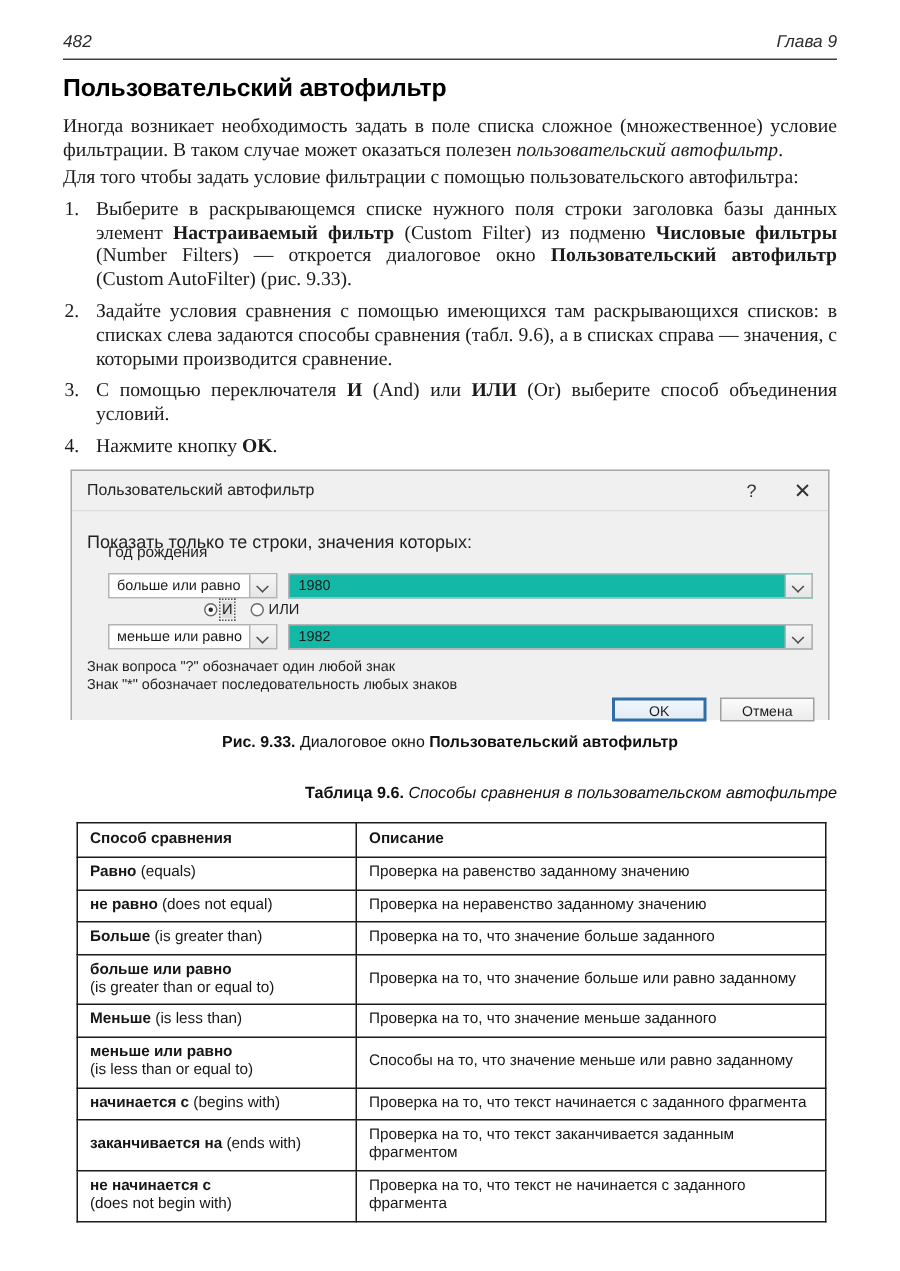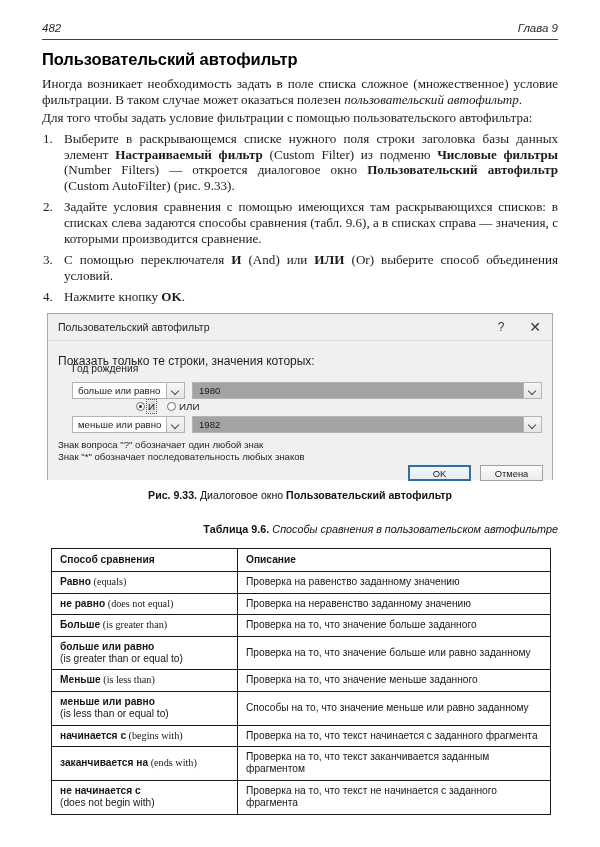--- a/index.html
+++ b/index.html
@@ -219,21 +219,21 @@
     width: 5px; height: 5px;
     border-right: 1.2px solid #4a4a4a;
     border-bottom: 1.2px solid #4a4a4a;
     transform: rotate(45deg);
   }
 
   .combo-val {
     margin-left: 7px;
     flex: 1;
     height: 17px;
-    background: #a3a3a3;
+    background: #14b8a6;
     border: 1px solid #b4b4b4;
     box-sizing: border-box;
     display: flex;
     align-items: center;
     position: relative;
   }
   .combo-val .txt {
     font-size: 9.6px;
     padding-left: 6px;
     color: #1a1a1a;
@@ -355,21 +355,21 @@
     font-weight: normal;
     line-height: 12.4px;
   }
   table.cmp th {
     font-weight: bold;
     padding-top: 5px;
     padding-bottom: 5px;
   }
   table.cmp td.c1, table.cmp th.c1 { width: 170px; }
   .op-ru { font-weight: bold; }
-  .op-en { font-weight: normal; font-family: Liberation Serif, serif; }
+  .op-en { font-weight: normal; }
   .op-en-line { display: block; font-weight: normal; }
 </style>
 </head>
 <body>
 
 <div class="page">
 
   <div class="running-head">
     <span>482</span>
     <span>Глава 9</span>

